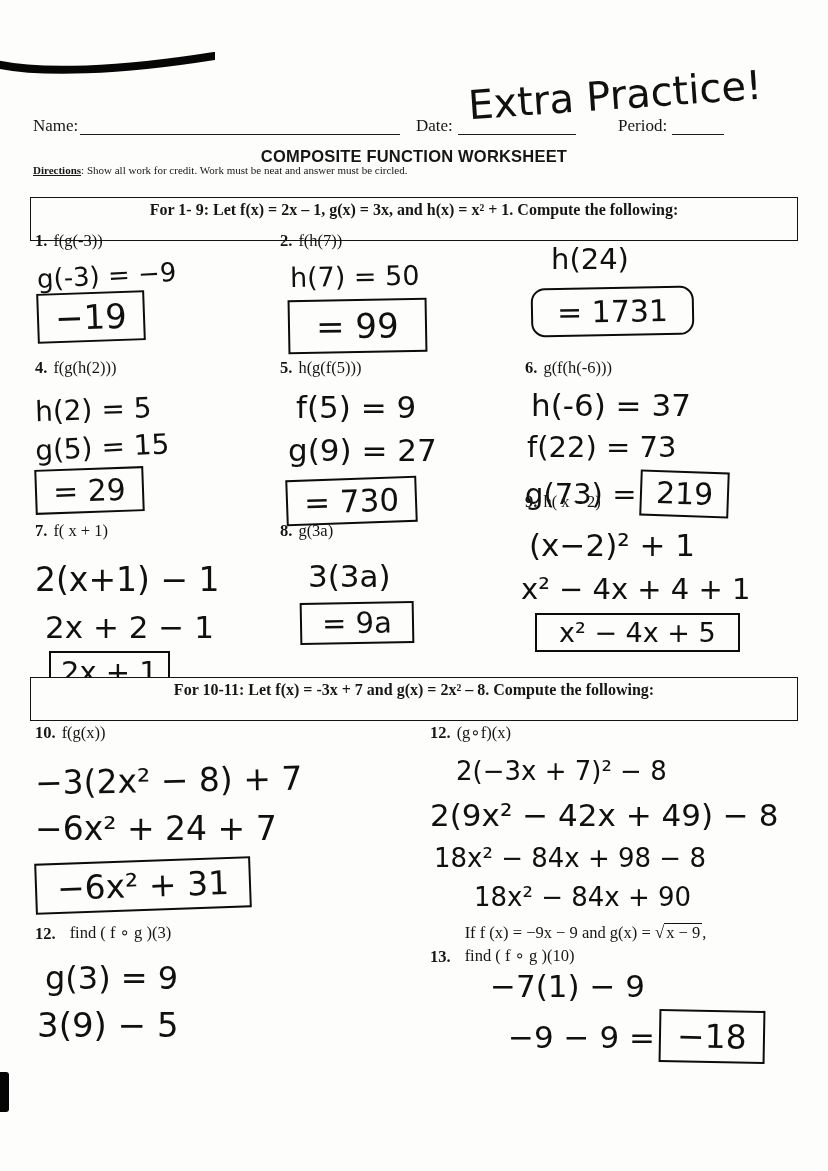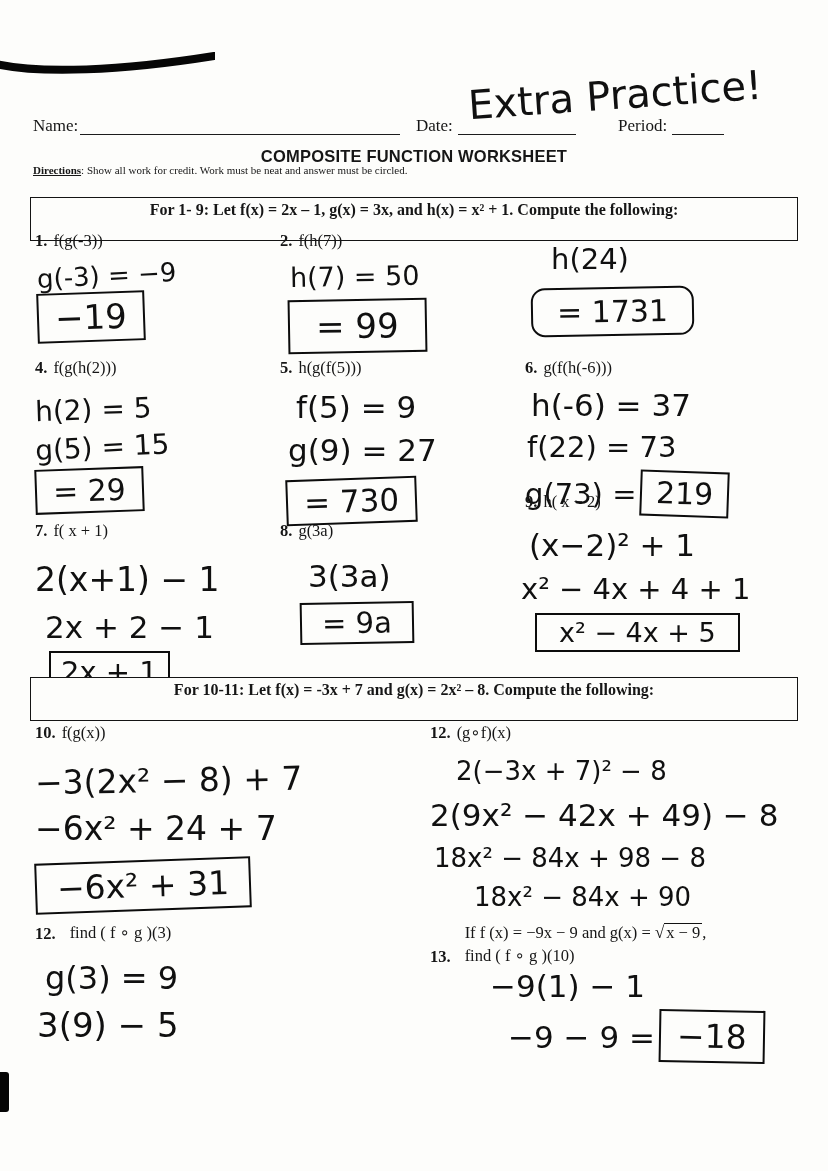--- a/index.html
+++ b/index.html
@@ -164,20 +164,20 @@
   <div class="cell" style="left:430px; top:922px; width:390px">
     <div class="probrow">
       <span class="pnum-big" style="align-self:flex-end">13.</span>
       <div class="ptext">
         <div>
           <span>If  f (x) = −9x − 9  and  g(x) = </span><span class="rad-sign">√</span><span class="rad-body">x − 9</span><span>,</span>
         </div>
         <div>find ( f ∘ g )(10)</div>
       </div>
     </div>
-    <div class="hw hwline" style="font-size:31px; margin:0 0 4px 60px">−9(1) − 1</div>
+    <div class="hw hwline" style="font-size:31px; margin:0 0 4px 60px">−7(1) − 9</div>
     <div class="hwline" style="margin-left:78px">
       <span class="hw" style="font-size:31px">−9 − 9 =</span>
       <span class="hw ansbox" style="font-size:33px; transform:rotate(1deg); padding:4px 16px">−18</span>
     </div>
   </div>
 
 </div>
 
 </body></html>

